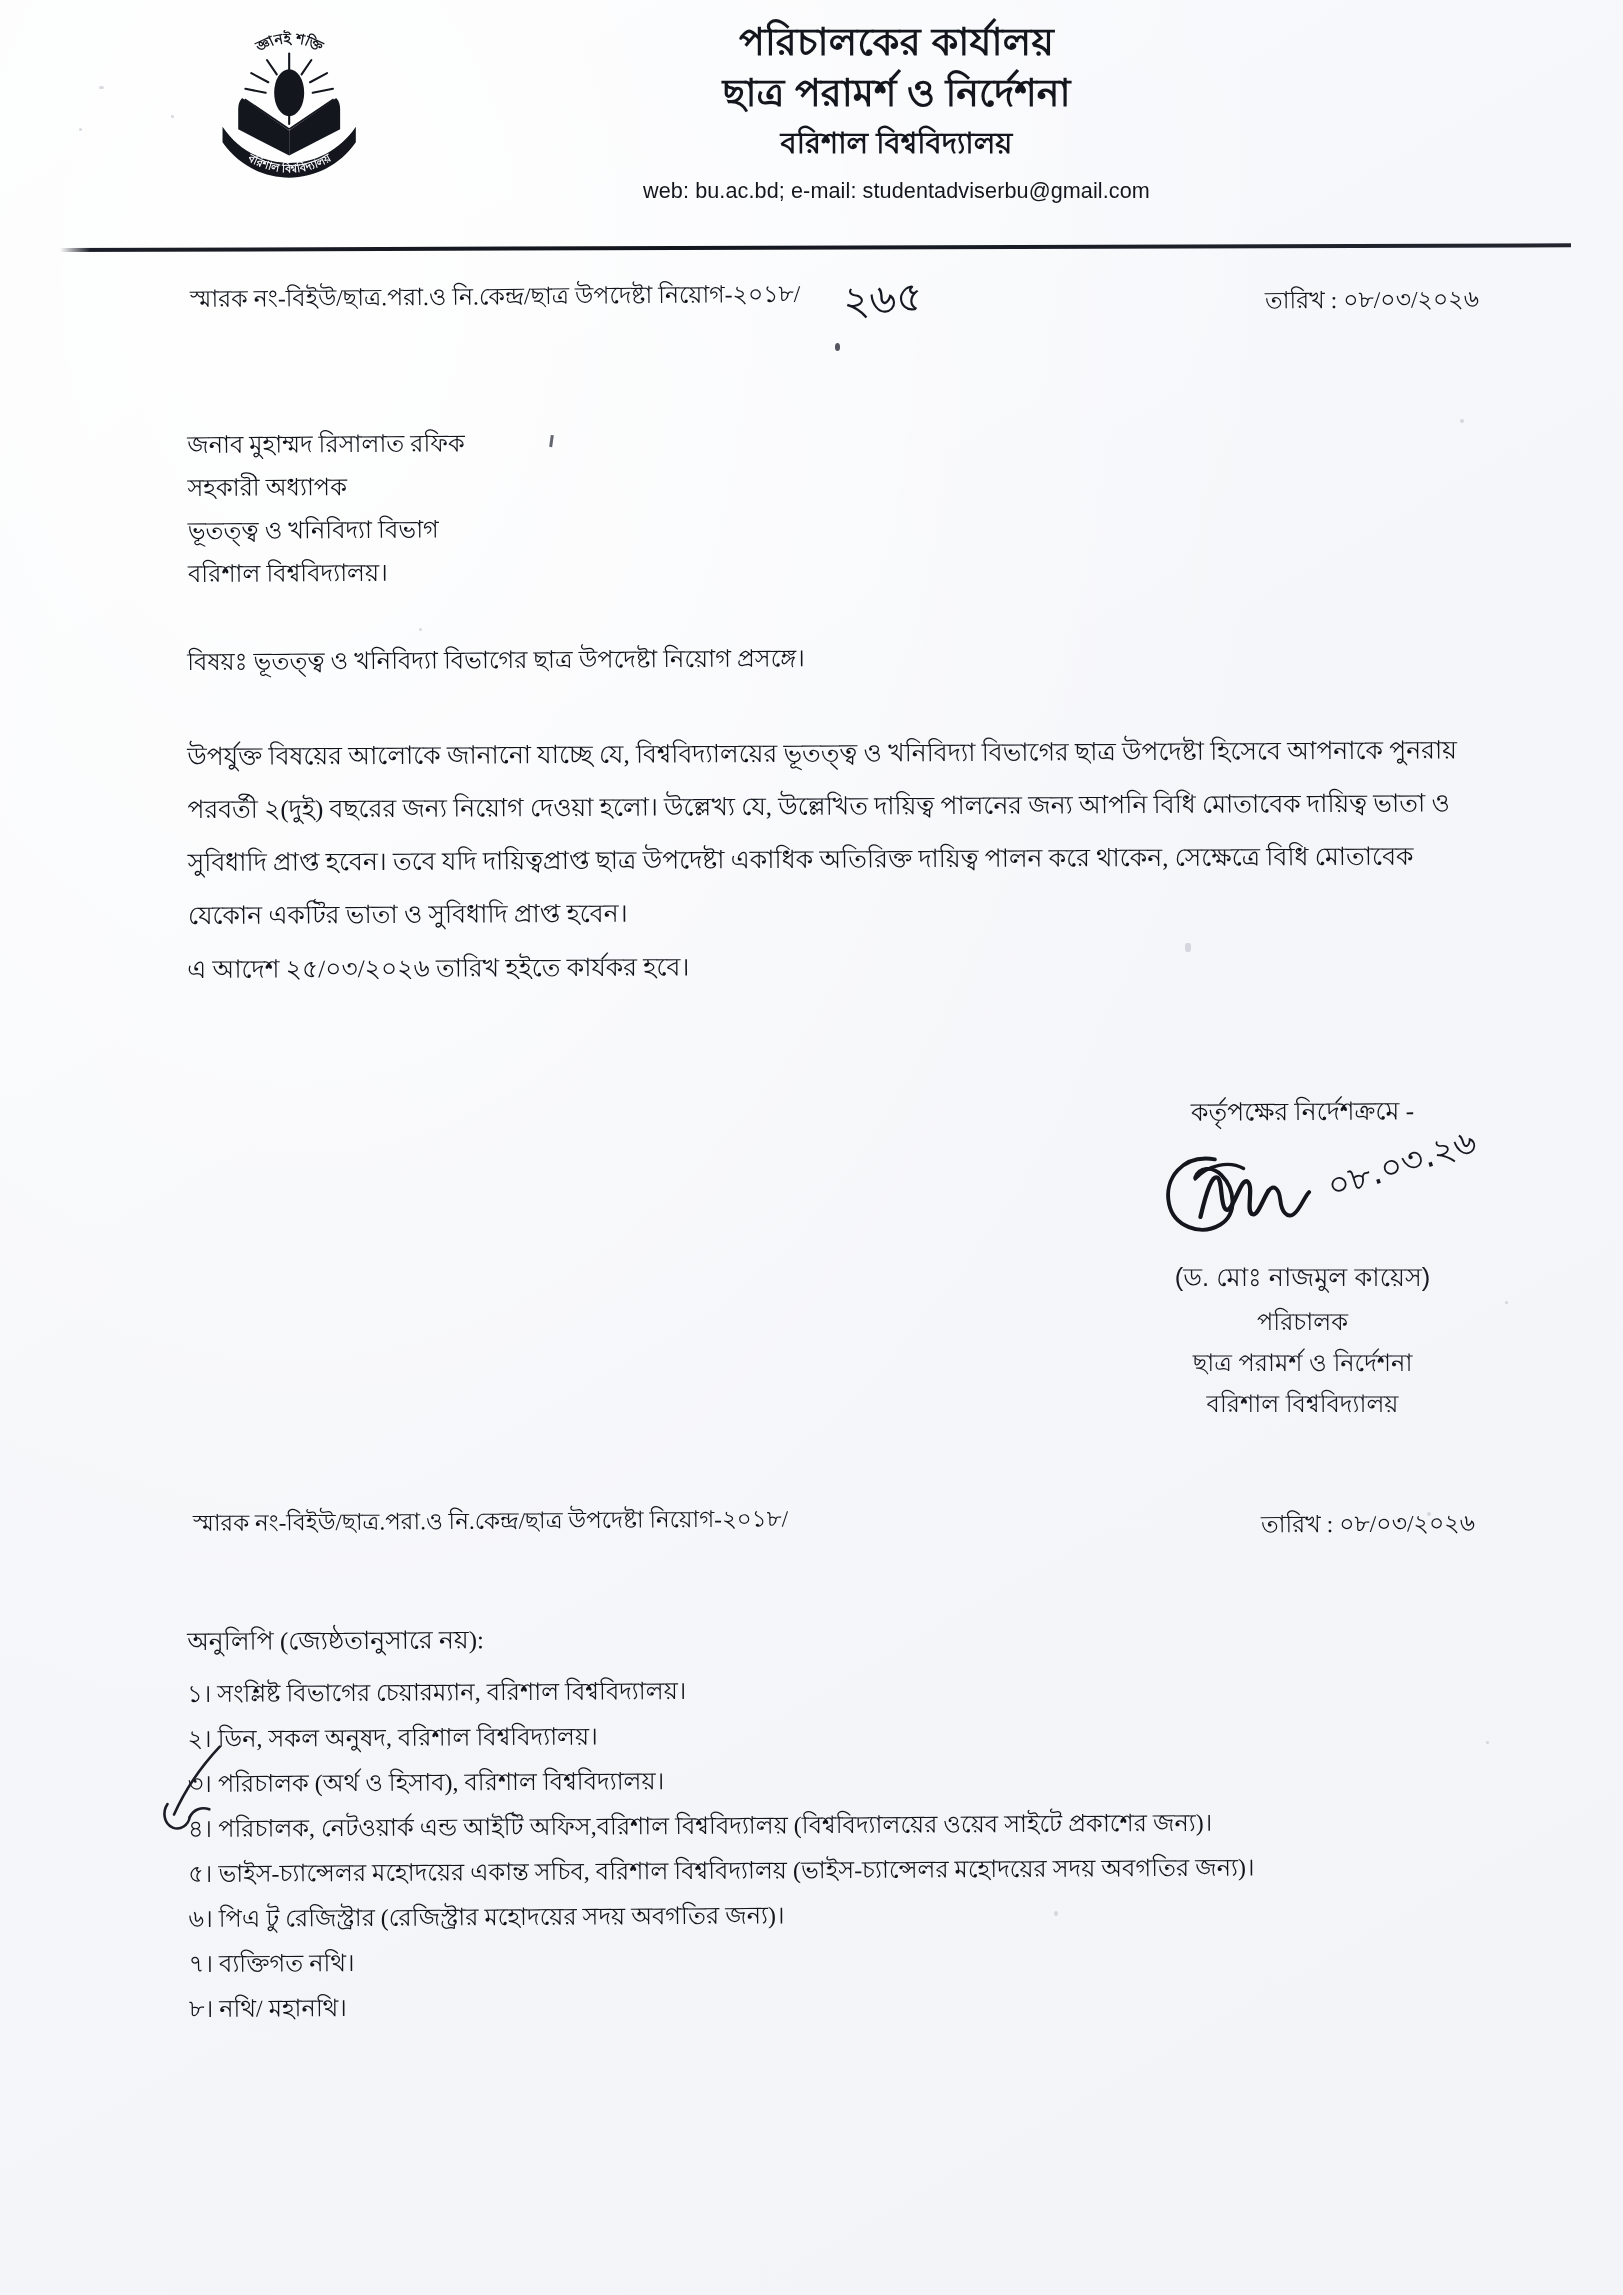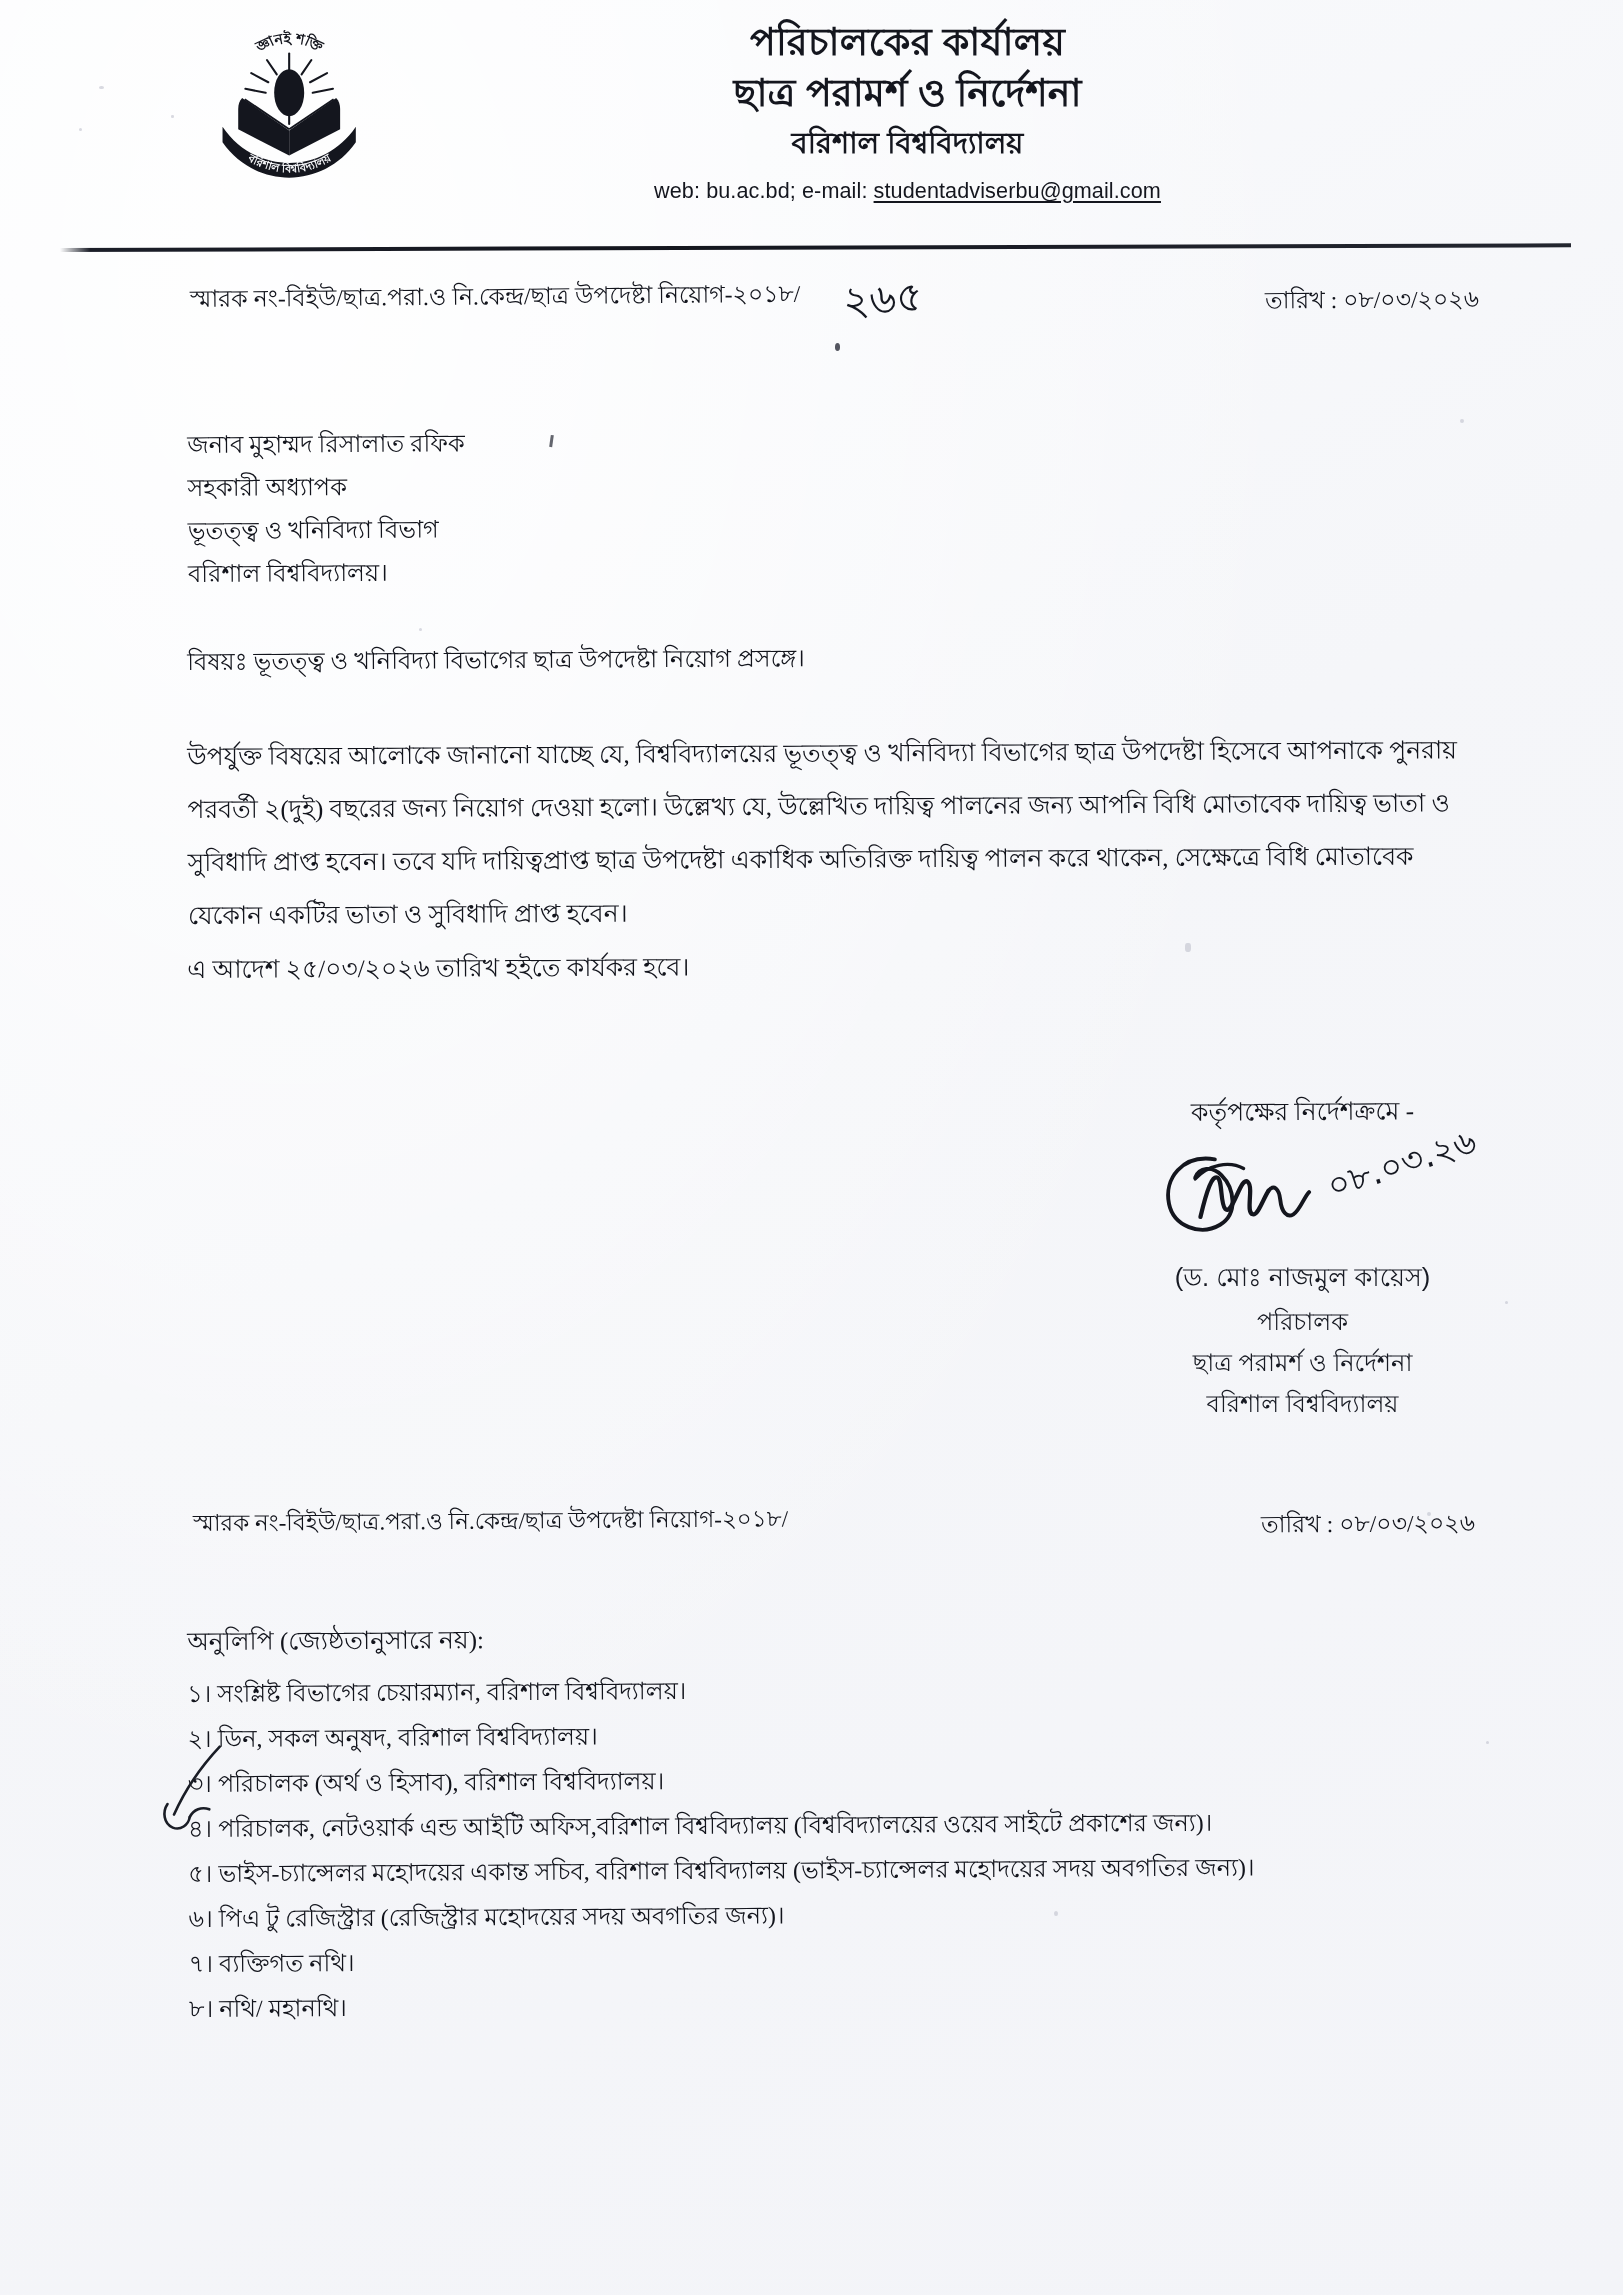--- a/index.html
+++ b/index.html
@@ -45,21 +45,21 @@
     position: absolute;
     left: 216px;
     top: 14.4px;
     width: 147px;
     height: 177px;
   }
   .logo svg { display:block; width: 100%; height: 100%; }
 
   .head-lines {
     position: absolute;
-    left: 469px;
+    left: 458px;
     top: 19.6px;
     width: 877px;
     text-align: center;
   }
   .head-l1 {
     font-family: "Liberation Sans", "DejaVu Sans", sans-serif;
     font-size: 38px;
     font-weight: 700;
     letter-spacing: 0.3px;
     line-height: 1.18;
@@ -83,21 +83,20 @@
   }
   .head-contact {
     font-family: "Liberation Sans", "DejaVu Sans", sans-serif;
     font-size: 21.6px;
     font-weight: 400;
     margin-top: 17px;
     color: #14161e;
     letter-spacing: 0.1px;
   }
   .head-contact .mail {
-    text-decoration: underline;
     text-underline-offset: 2.6px;
   }
 
   .rule {
     position: absolute;
     left: 60px;
     top: 248px;
     width: 1511px;
     height: 3.9px;
     background: linear-gradient(90deg,#2b2f3d 0%, #14161e 25%, #1a1d27 60%, #23callback 60%, #1b1e28 100%);

